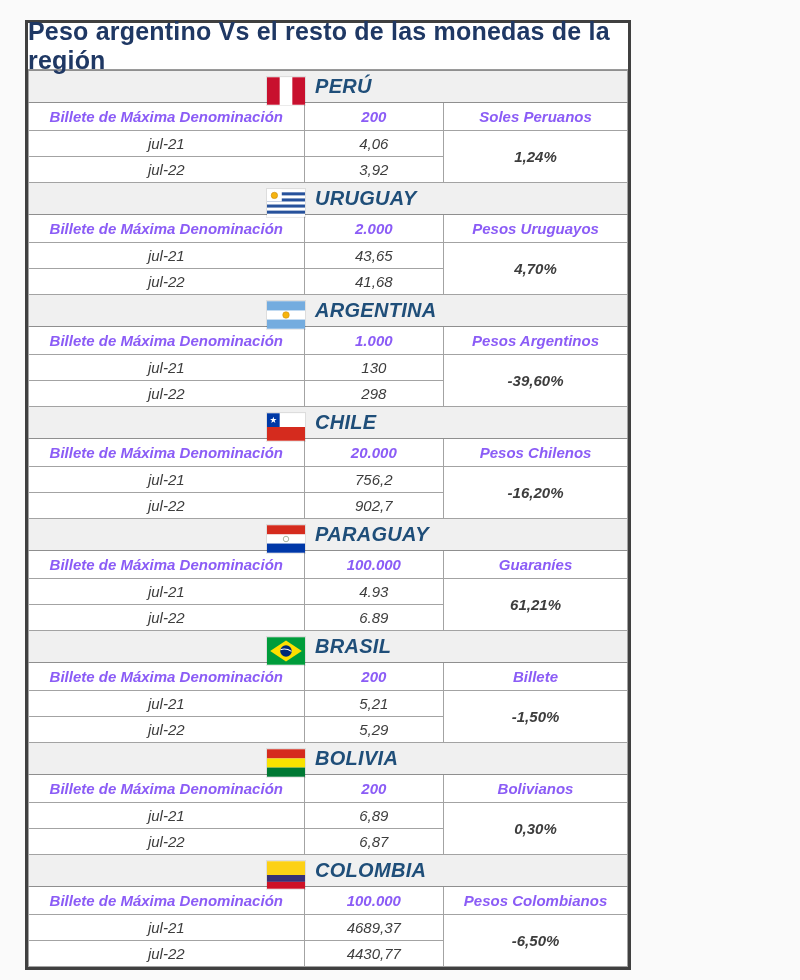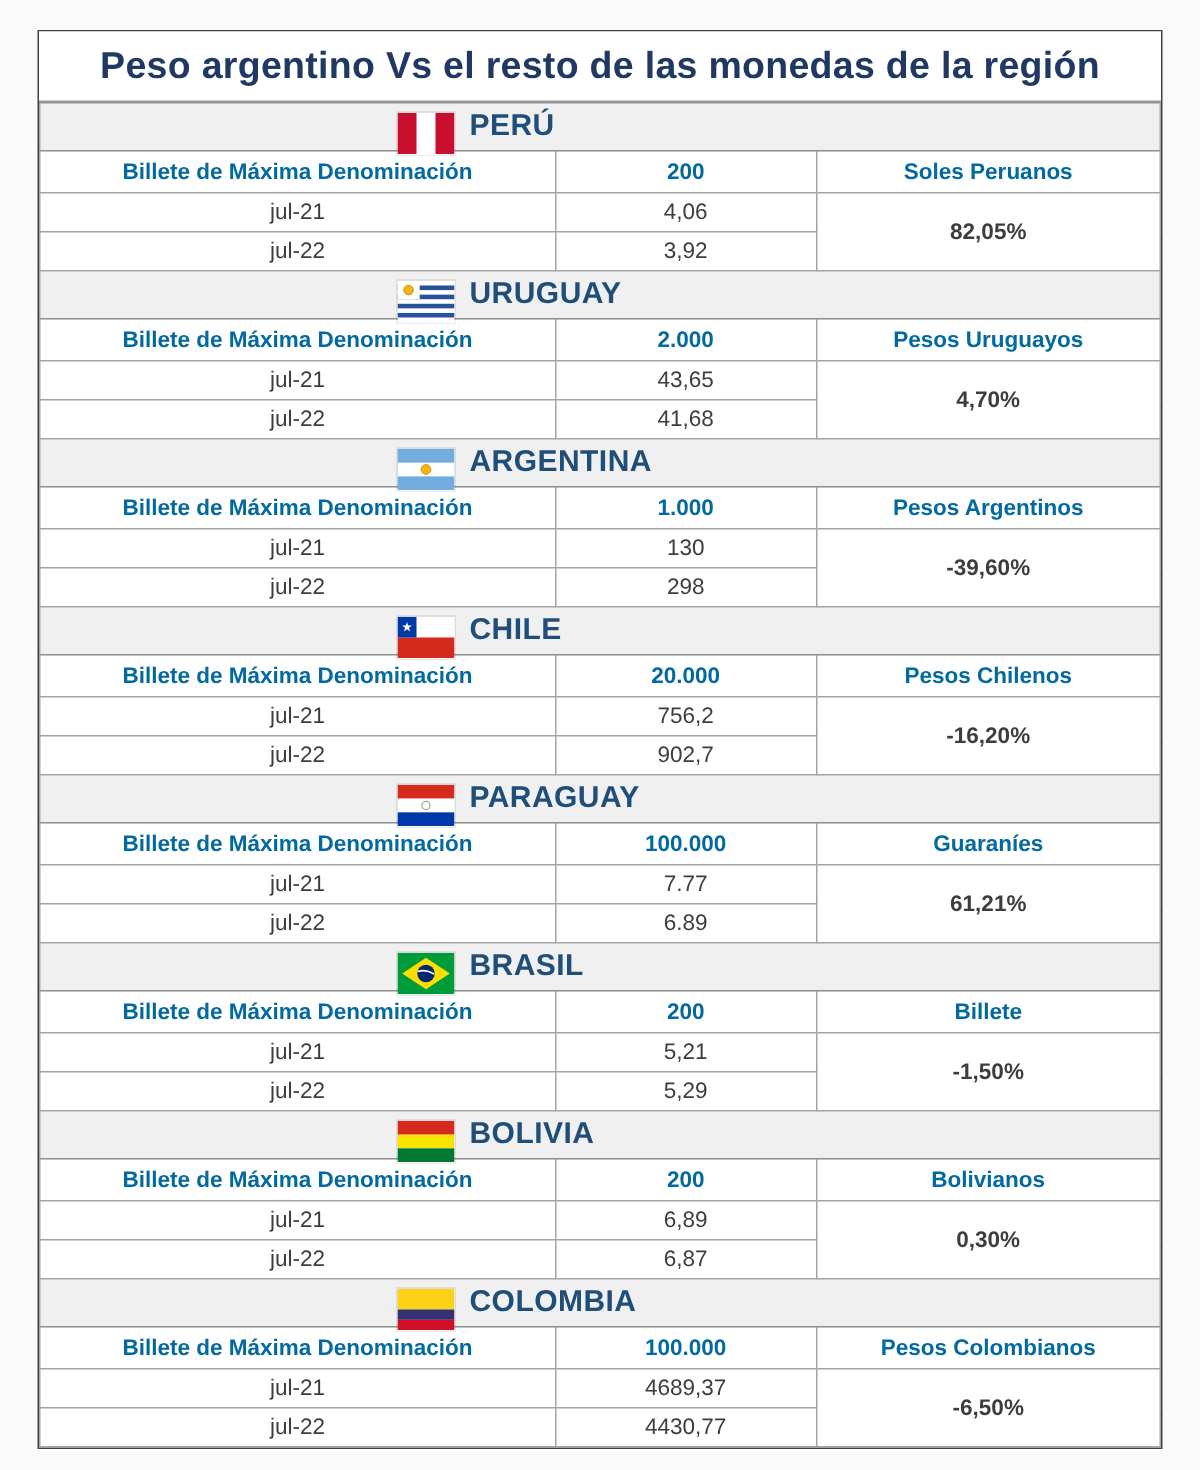--- a/index.html
+++ b/index.html
@@ -5,42 +5,43 @@
   * { margin: 0; padding: 0; box-sizing: border-box; }
   html, body { width: 800px; height: 980px; }
   body {
     background: #fafafa;
     font-family: "Liberation Sans", sans-serif;
     position: relative;
   }
   .sheet {
     position: absolute;
     left: 25px; top: 20px;
-    width: 750px;
+    width: 606px;
     background: #ffffff;
-    border: 1px solid #404040;
+    border: 3px solid #404040;
   }
   .title-bar {
     height: 47px;
     display: flex;
     align-items: center;
     justify-content: center;
     background: #ffffff;
     border-bottom: 1px solid #9a9a9a;
   }
   .title-bar h1 {
     font-size: 25px;
     font-weight: bold;
     color: #1f3864;
     letter-spacing: 0.2px;
   }
   table.main-table {
     width: 100%;
     border-collapse: collapse;
     table-layout: fixed;
+    font-style: italic;
   }
   td {
     border: 1px solid #a3a3a3;
     text-align: center;
     vertical-align: middle;
     color: #2b2b2b;
     overflow: visible;
   }
   tr.country-row td {
     height: 32px;
@@ -69,21 +70,21 @@
     top: 4px;
     z-index: 2;
     display: inline-block;
     box-shadow: 0 0 0 1px rgba(0,0,0,0.08);
   }
   .flag svg { width: 100%; height: 100%; display: block; }
   tr.denom-row td {
     height: 28px;
     font-size: 15px;
     font-weight: bold;
-    color: #0369a1;
+    color: #8b5cf6;
   }
   tr.data-row td {
     height: 26px;
     font-size: 15px;
     color: #3d3d3d;
   }
   td.currency-cell {
     font-weight: bold;
     color: #1c1c1c;
     margin-left: 12px;
@@ -124,21 +125,21 @@
       </td>
     </tr>
     <tr class="denom-row">
       <td>Billete de Máxima Denominación</td>
       <td>200</td>
       <td class="currency-cell">Soles Peruanos</td>
     </tr>
     <tr class="data-row">
       <td>jul-21</td>
       <td>4,06</td>
-      <td class="percent-cell" rowspan="2">82,05%</td>
+      <td class="percent-cell" rowspan="2">1,24%</td>
     </tr>
     <tr class="data-row">
       <td>jul-22</td>
       <td>3,92</td>
     </tr>
   </tbody>
 
   <tbody class="country-section">
     <tr class="country-row">
       <td colspan="3">
@@ -253,21 +254,21 @@
         </span>
       </td>
     </tr>
     <tr class="denom-row">
       <td>Billete de Máxima Denominación</td>
       <td>100.000</td>
       <td class="currency-cell">Guaraníes</td>
     </tr>
     <tr class="data-row">
       <td>jul-21</td>
-      <td>7.77</td>
+      <td>4.93</td>
       <td class="percent-cell" rowspan="2">61,21%</td>
     </tr>
     <tr class="data-row">
       <td>jul-22</td>
       <td>6.89</td>
     </tr>
   </tbody>
 
   <tbody class="country-section">
     <tr class="country-row">

